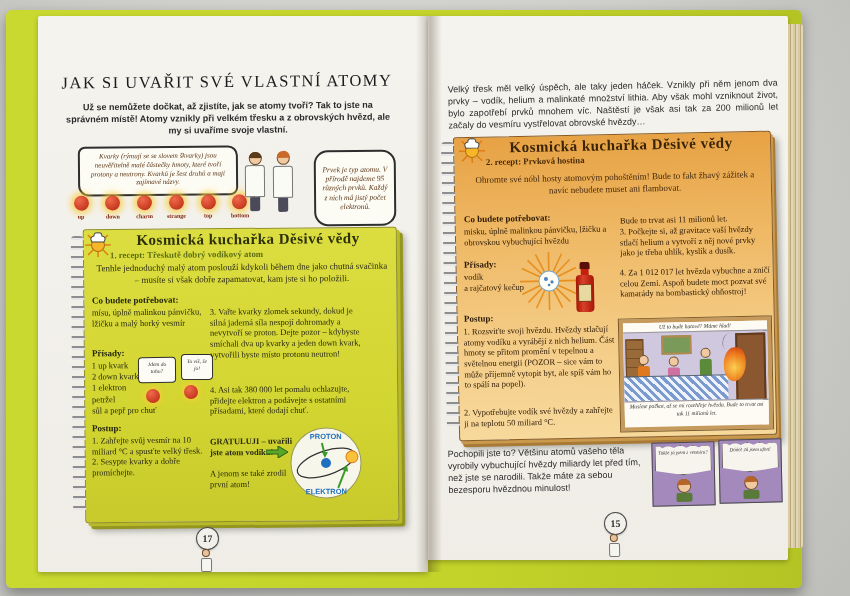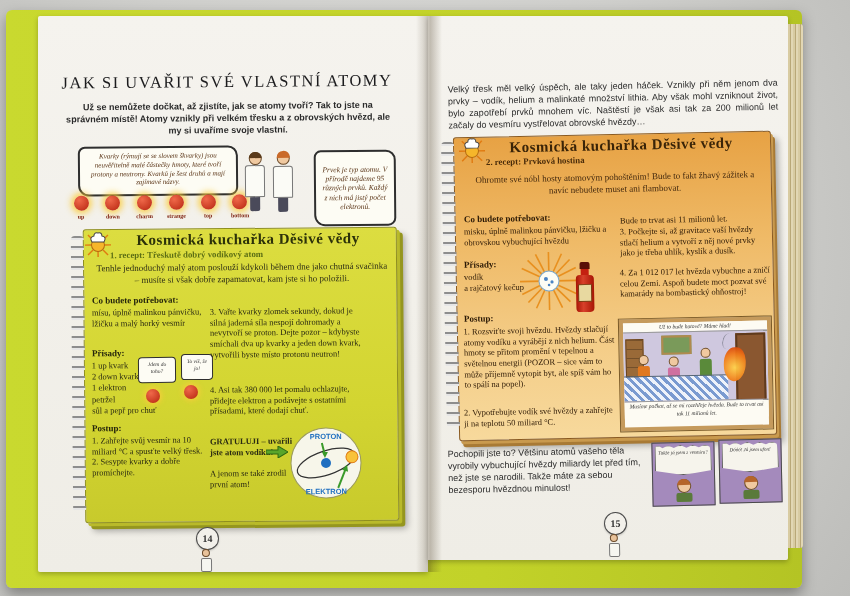--- a/index.html
+++ b/index.html
@@ -17,21 +17,21 @@
   .spine{left:416px;top:16px;width:26px;height:556px;background:linear-gradient(90deg,rgba(0,0,0,0),rgba(60,45,20,.22) 45%,rgba(60,45,20,.28) 55%,rgba(0,0,0,0));}
 
   
   .lp{transform:rotate(-.5deg);}
   .l-title{left:60px;top:72px;width:334px;text-align:center;font-size:16.5px;letter-spacing:1.5px;color:#1c1c1e;font-weight:500;}
   .l-intro{left:62px;top:100px;width:332px;text-align:center;font:600 9px/1.35 "Liberation Sans",sans-serif;color:#2b2b2b;}
 
   .bubble{background:#fdfcf4;border:2px solid #2e2e2e;border-radius:7px 10px 8px 11px;color:#5a3416;
           font:italic 7px/1.25 "Liberation Serif",serif;text-align:center;padding:4px 5px;box-sizing:border-box;}
   .b-quark{left:78px;top:146px;width:160px;height:50px;}
-  .b-elem{left:314px;top:150px;width:82px;height:76px;font-size:7.5px;display:flex;align-items:center;}
+  .b-elem{left:314px;top:150px;width:82px;height:76px;font-size:7.5px;display:flex;align-items:center;border-radius:14px;}
 
   .quark-row{left:68px;top:195px;width:185px;display:flex;justify-content:space-between;}
   .quark{width:26px;text-align:center;}
   .q-ball{width:15px;height:15px;margin:0 auto;border-radius:50%;
       background:radial-gradient(circle at 35% 30%,#f0694a,#b6250f);
       box-shadow:0 0 6px 3px rgba(250,205,60,.85);}
   .q-label{font:bold 6px/1 "Liberation Serif",serif;color:#7c1f0e;margin-top:3px;}
 
   .scientist{width:22px;height:64px;}
   .sc-head{width:11px;height:11px;border-radius:50%;background:#f0c9a0;margin:0 auto;border:1px solid #6a4a2a;}
@@ -265,21 +265,21 @@
   <circle cx="40" cy="37" r="5" fill="#1f6fc0"></circle>
   <circle cx="66" cy="31" r="6" fill="#f9c23a" stroke="#e07a10"></circle>
   <text x="40" y="13" text-anchor="middle" font-size="7.5" font-weight="bold" fill="#1f6fc0" font-family="Liberation Sans, sans-serif">PROTON</text>
   <text x="40" y="68" text-anchor="middle" font-size="7.5" font-weight="bold" fill="#1f6fc0" font-family="Liberation Sans, sans-serif">ELEKTRON</text>
   <path d="M36 17 L39 29" stroke="#3a9a2a" stroke-width="2"></path>
     <polygon points="39,32 36,26 42,26" fill="#3a9a2a"></polygon>
   <path d="M52 62 L60 42" stroke="#3a9a2a" stroke-width="2"></path>
     <polygon points="61,39 56,44 62,46" fill="#3a9a2a"></polygon>
 </svg>
 
-<div class="abs pg-circle pg14 lp">14</div>
+<div class="abs pg-circle pg14 lp">17</div>
 <div class="abs tiny-guy guy14 lp">
     <div class="tg-head"></div>
     <div class="tg-body"></div>
   </div>
 
 <div class="abs r-intro rp">Velký třesk měl velký úspěch, ale taky jeden háček. Vznikly při něm jenom dva prvky – vodík, helium a malinkaté množství lithia. Aby však mohl vzniknout život, bylo zapotřebí prvků mnohem víc. Naštěstí je však asi tak za 200 milionů let začaly do vesmíru vystřelovat obrovské hvězdy…</div>
 
 <div class="abs card-r rp"></div>
 <div class="abs spiral spiral-r rp"></div>
 

